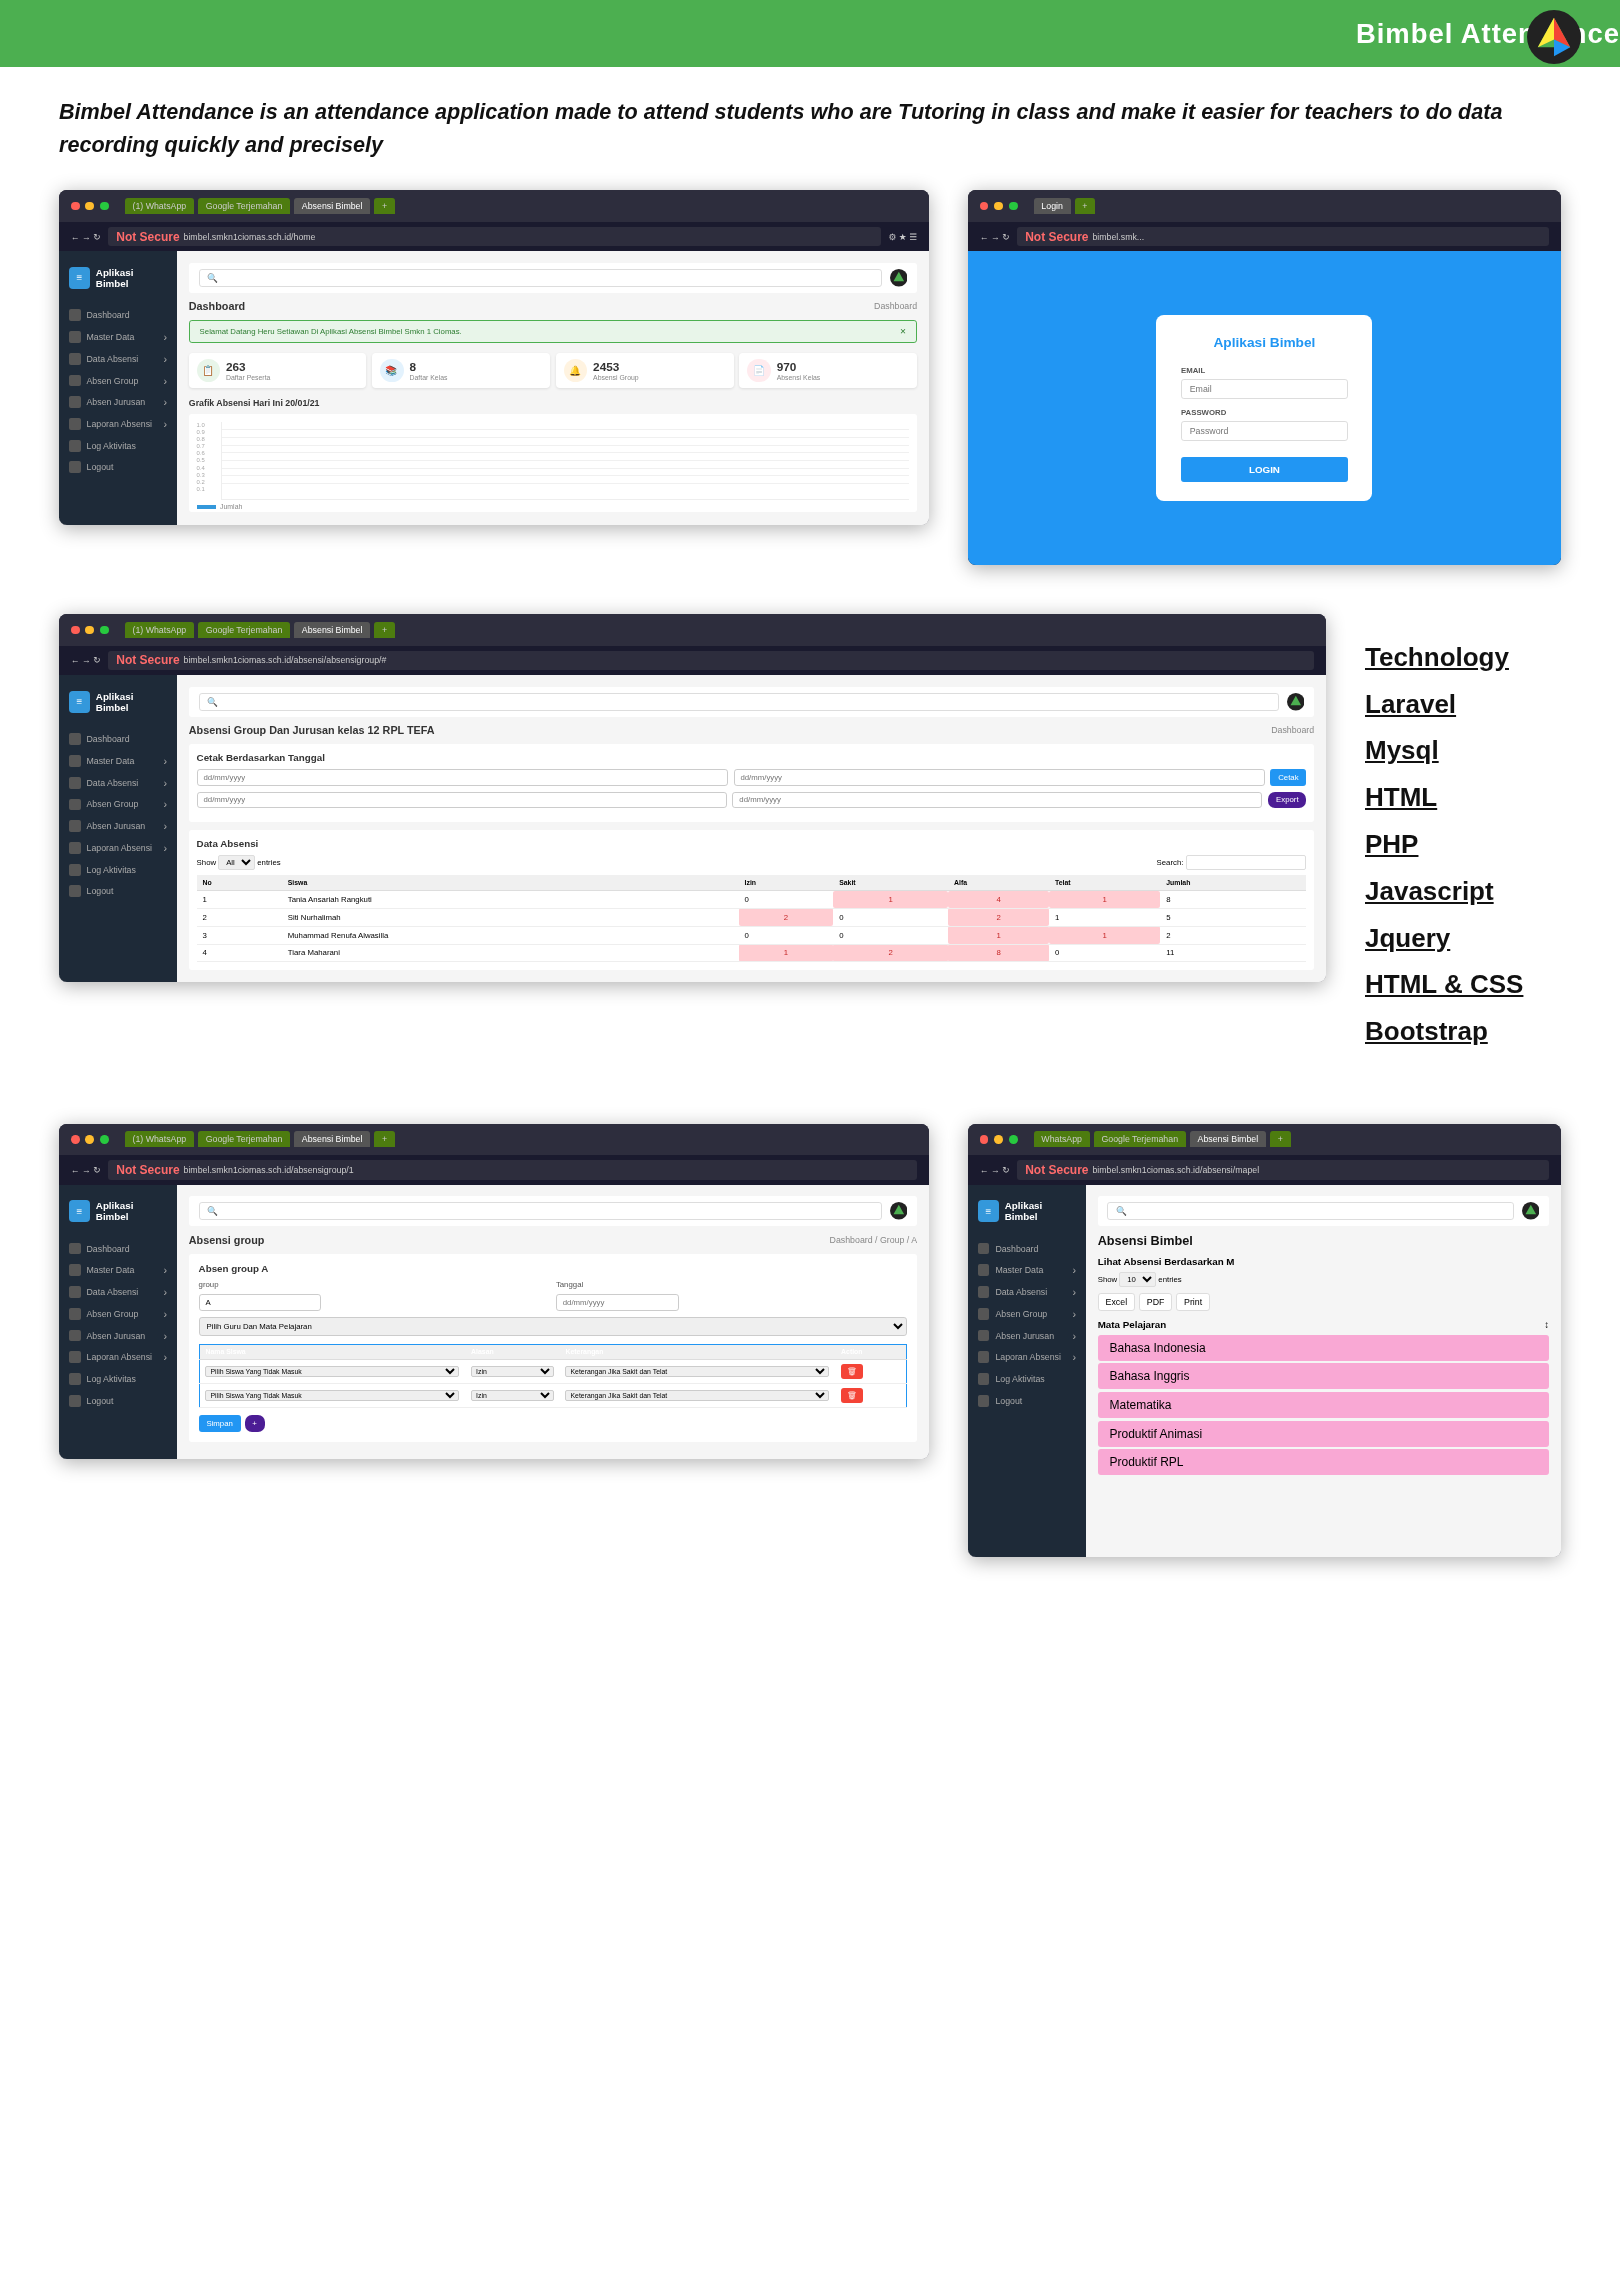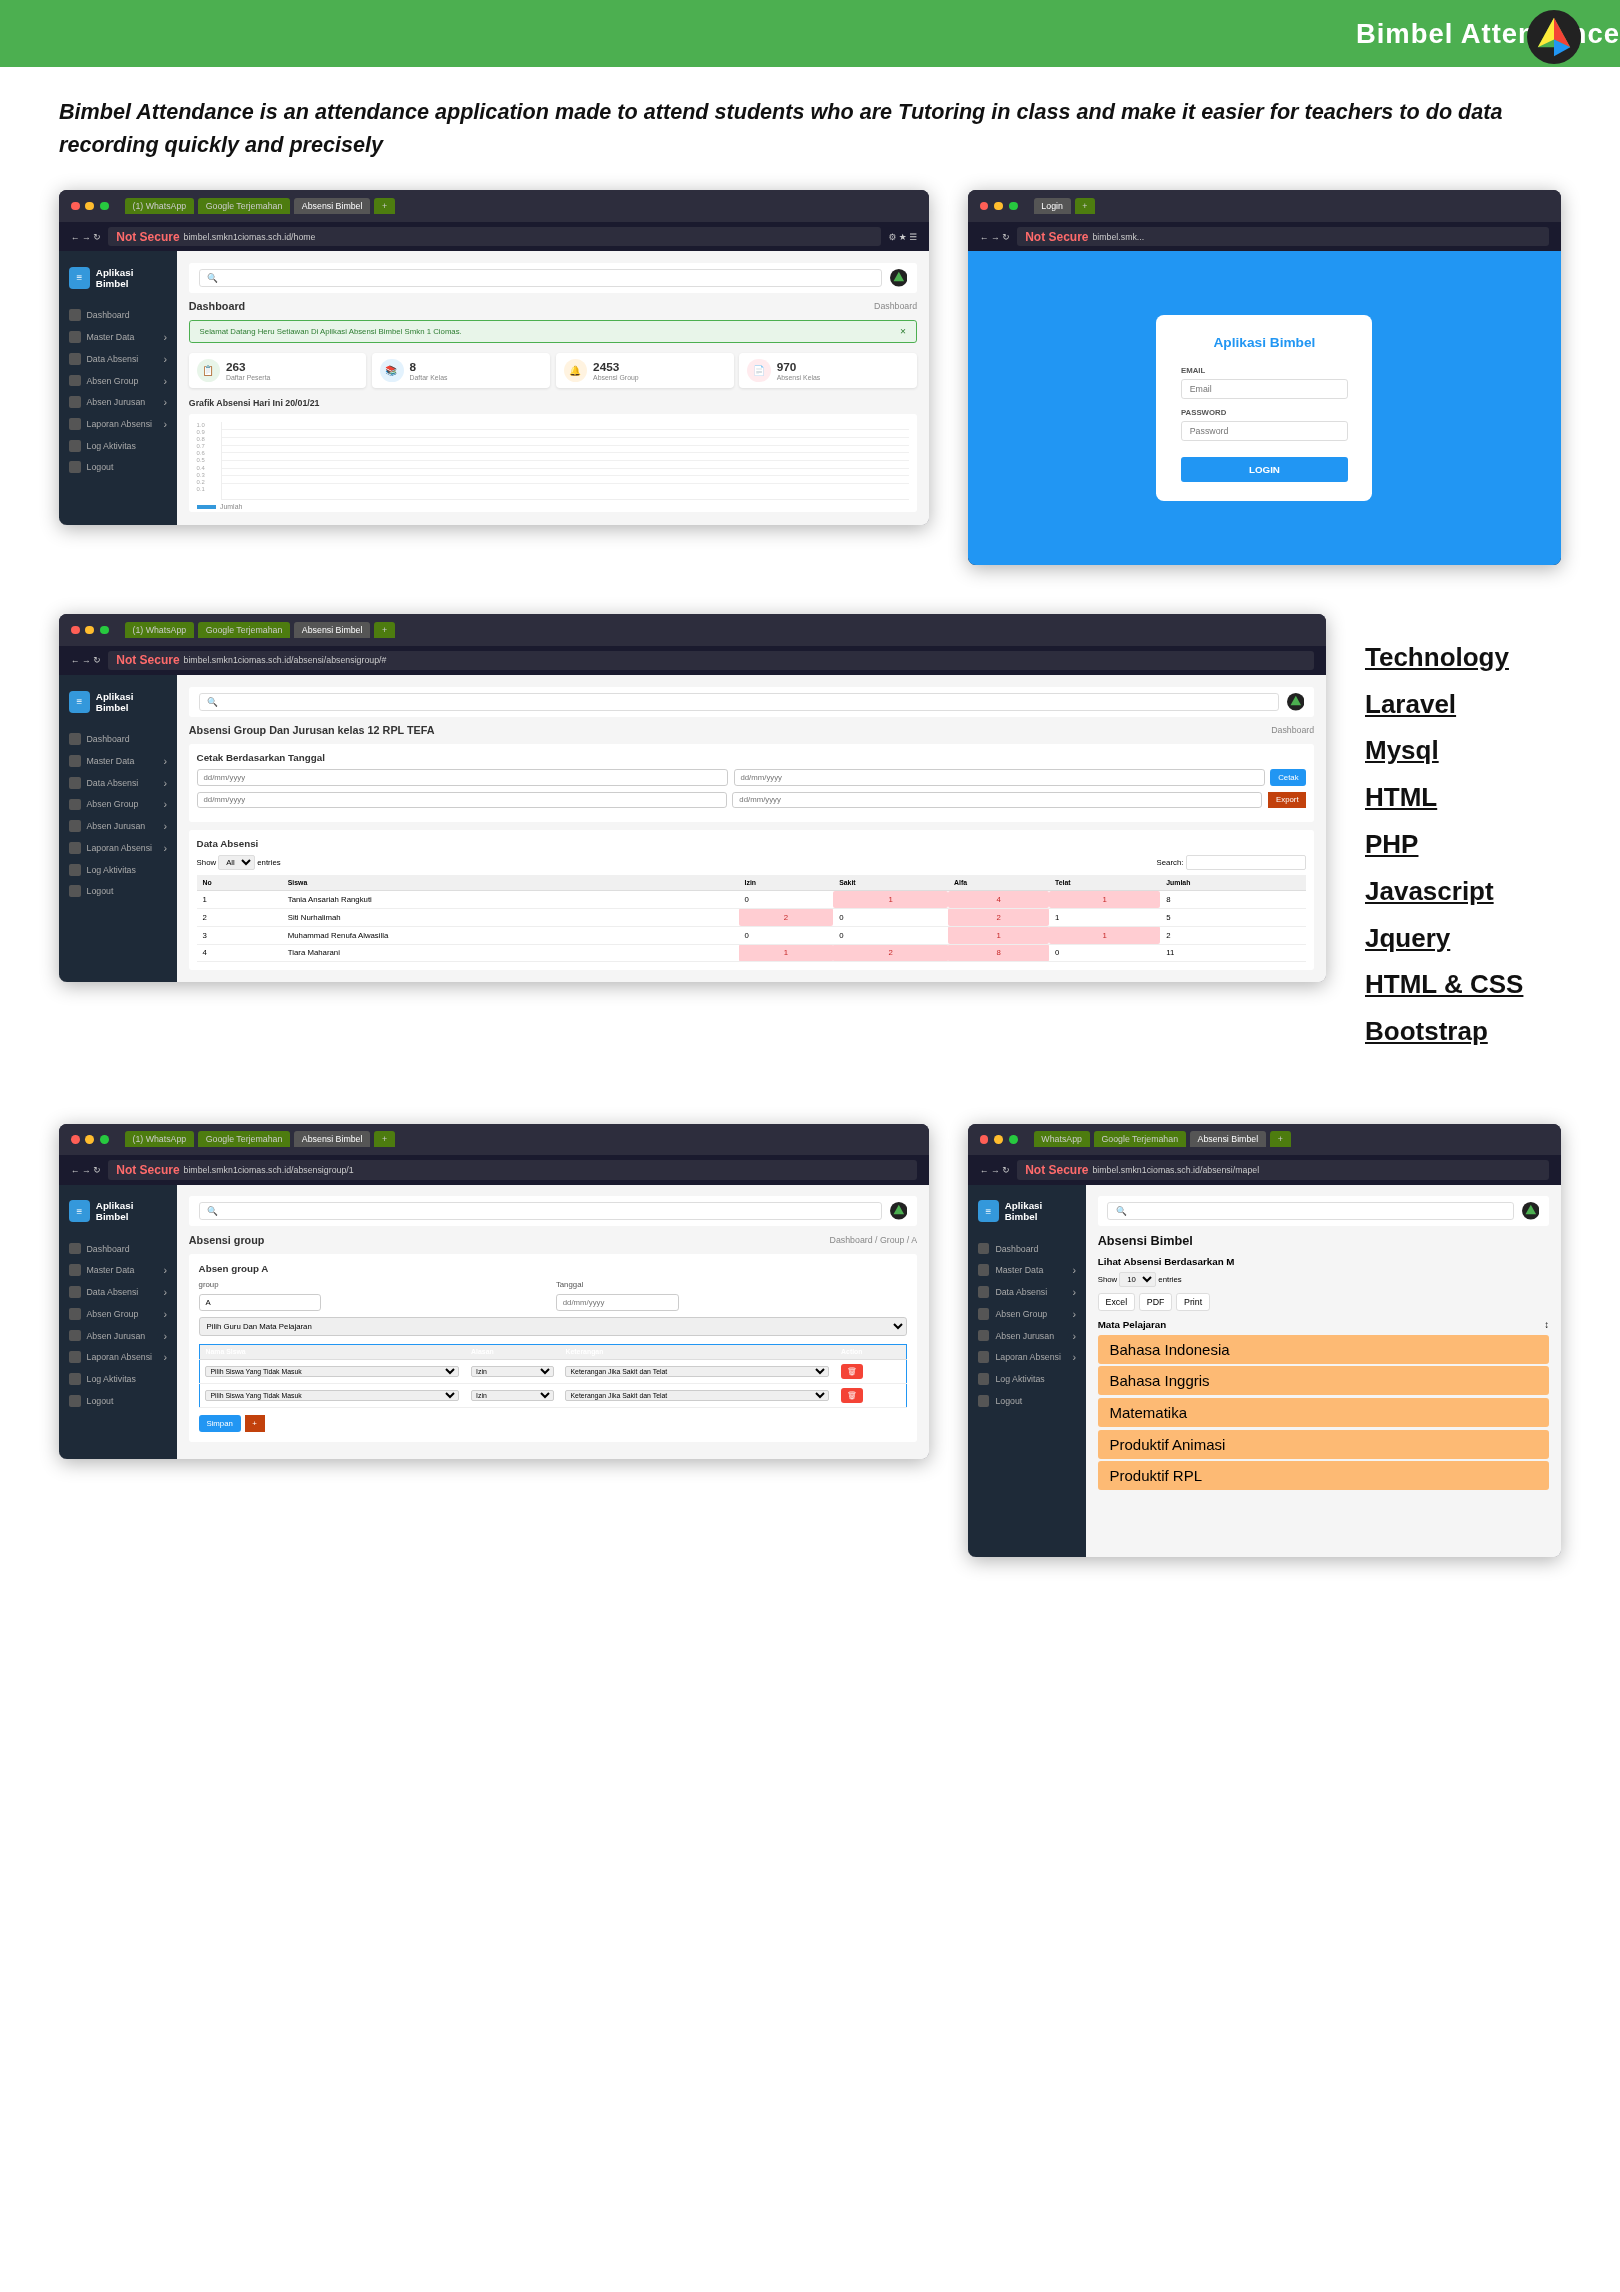--- a/index.html
+++ b/index.html
@@ -433,24 +433,24 @@
     .btn-blue {
       background: #2196F3;
       color: #fff;
       border: none;
       border-radius: 2.9px;
       padding: 3.9px 7.8px;
       font-size: 7.8px;
       cursor: pointer;
     }
     .btn-green {
-      background: #c2410c;
+      background: #4c1d95;
       color: #fff;
       border: none;
-      border-radius: 0;
+      border-radius: 7px;
       padding: 3.9px 7.8px;
       font-size: 7.8px;
       cursor: pointer;
     }
     .btn-danger {
       background: #f44336;
       color: #fff;
       border: none;
       border-radius: 2.9px;
       padding: 2.9px 5.9px;
@@ -500,25 +500,25 @@
     }
     .export-btn {
       background: #fff;
       border: 1px solid #ddd;
       border-radius: 2.9px;
       padding: 2.9px 6.9px;
       font-size: 8.8px;
       cursor: pointer;
     }
     .subject-list-item {
-      background: #fdba74;
+      background: #f9a8d4;
       padding: 5.9px 9.8px;
       margin-bottom: 2.9px;
       border-radius: 2.9px;
-      font-size: 15px;
+      font-size: 12px;
       border-left: 2.9px solid transparent;
     }
     .subject-list-item:first-child {
       border-left-color: #2196F3;
     }
 
     
     .show-entries {
       display: flex;
       justify-content: space-between;

